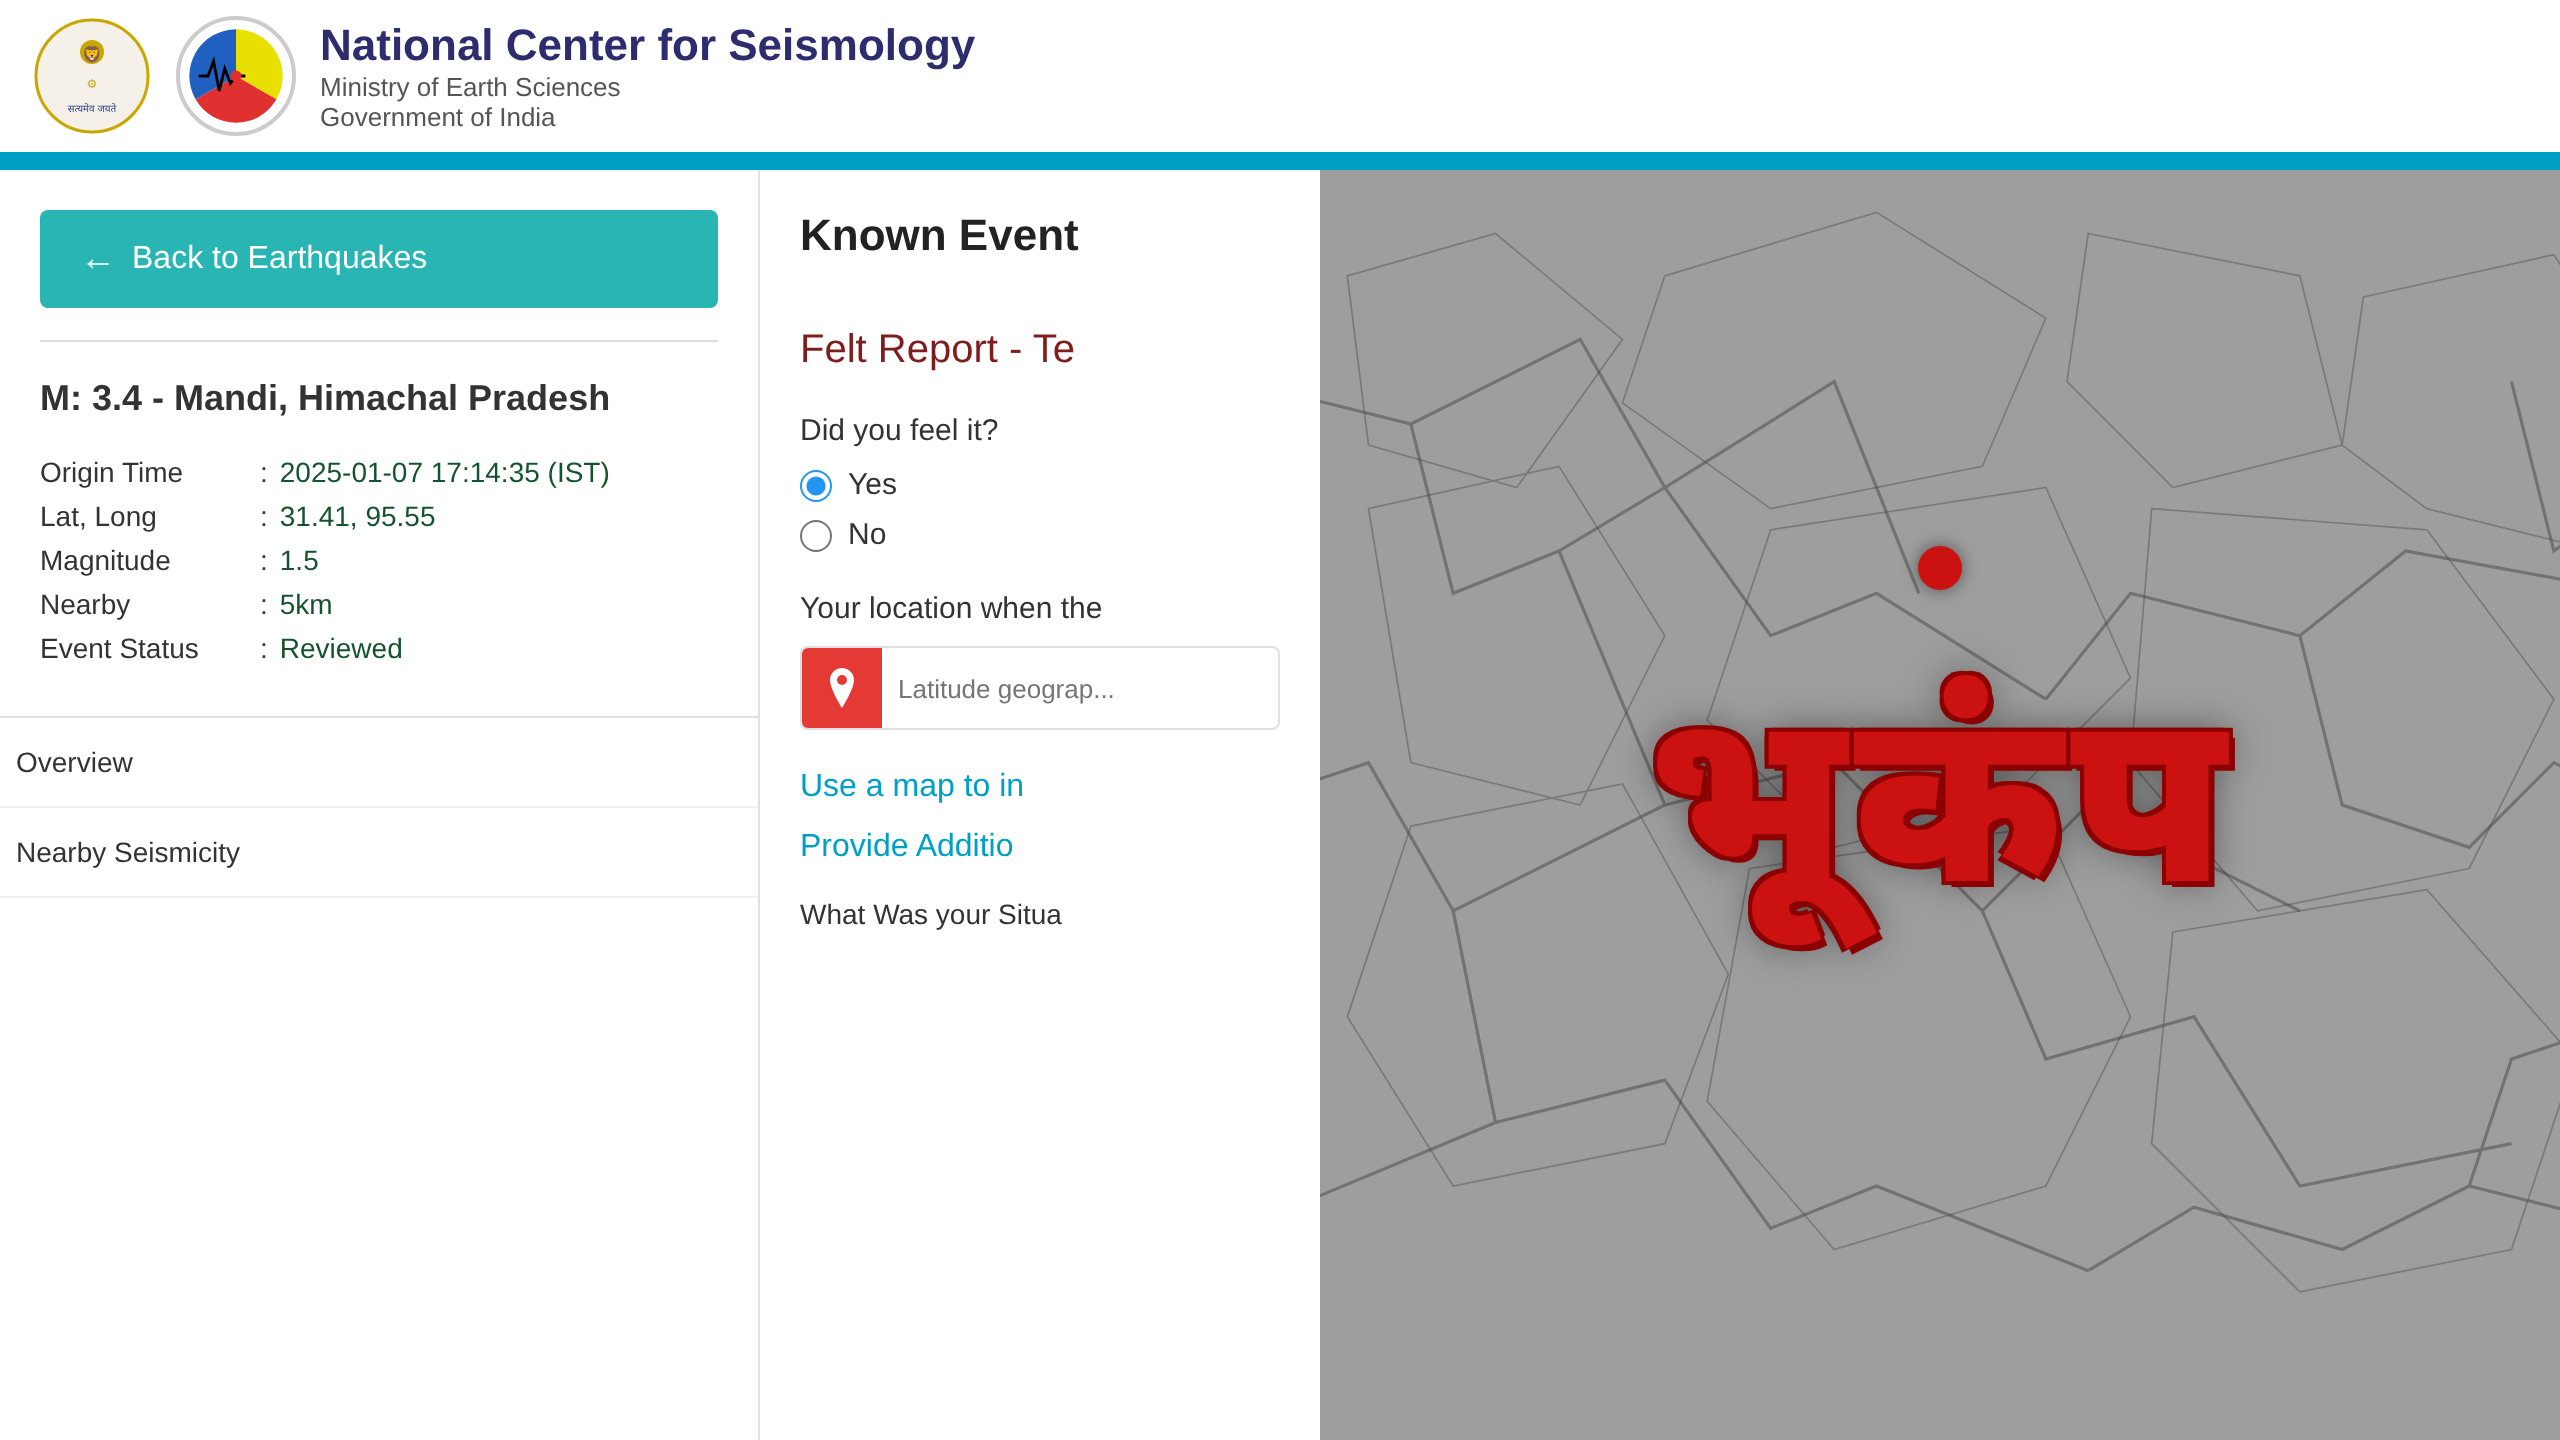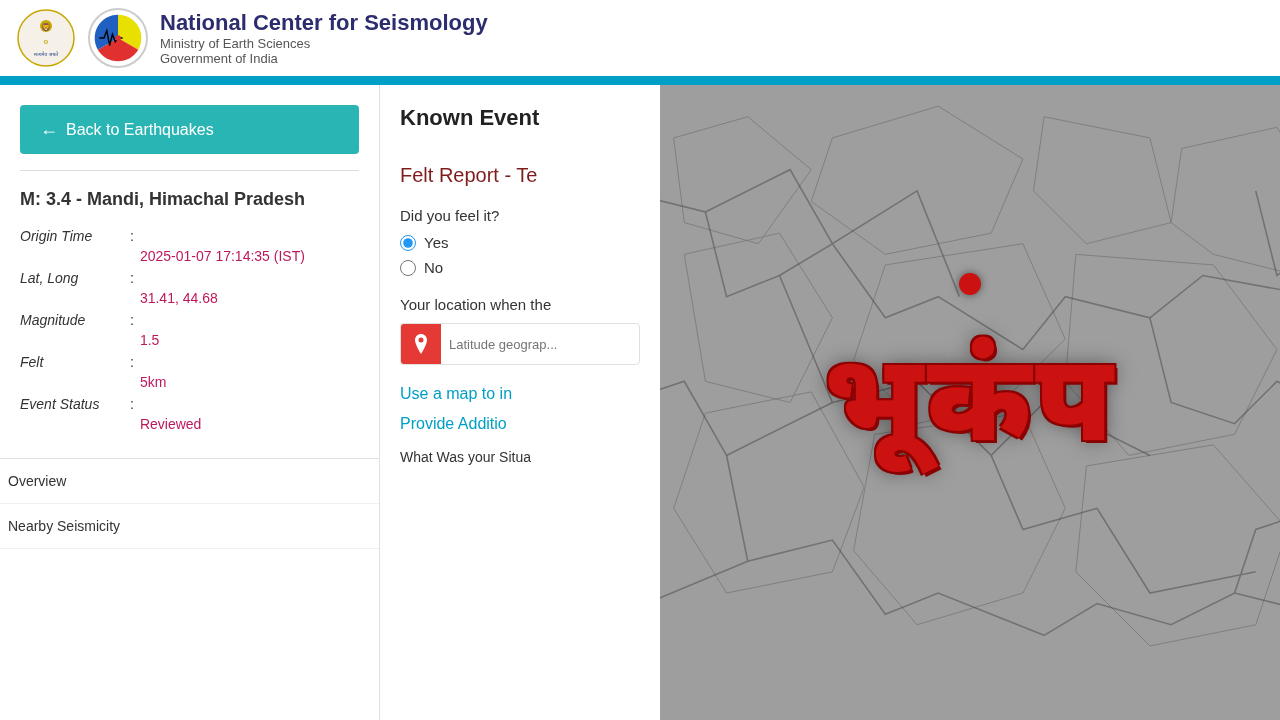--- a/index.html
+++ b/index.html
@@ -98,29 +98,27 @@
     .detail-row {
       display: flex;
       margin-bottom: 6px;
       font-size: 14px;
       color: #333;
     }
     .detail-label {
       min-width: 110px;
       font-weight: normal;
       color: #333;
-      font-style: italic;
     }
     .detail-sep {
       margin-right: 6px;
       color: #333;
     }
     .detail-value {
-      color: #be185d;
-      margin-top: 20px;
+      color: #14532d;
     }
 
     .sidebar-nav {
       margin-top: 20px;
       border-top: 1px solid #e0e0e0;
     }
     .sidebar-nav-item {
       display: block;
       padding: 14px 8px;
       font-size: 14px;
@@ -323,29 +321,29 @@
 
     <div class="event-details">
       <div class="detail-row">
         <span class="detail-label">Origin Time</span>
         <span class="detail-sep">:</span>
         <span class="detail-value">2025-01-07 17:14:35 (IST)</span>
       </div>
       <div class="detail-row">
         <span class="detail-label">Lat, Long</span>
         <span class="detail-sep">:</span>
-        <span class="detail-value">31.41, 44.68</span>
+        <span class="detail-value">31.41, 95.55</span>
       </div>
       <div class="detail-row">
         <span class="detail-label">Magnitude</span>
         <span class="detail-sep">:</span>
         <span class="detail-value">1.5</span>
       </div>
       <div class="detail-row">
-        <span class="detail-label">Felt</span>
+        <span class="detail-label">Nearby</span>
         <span class="detail-sep">:</span>
         <span class="detail-value">5km</span>
       </div>
       <div class="detail-row">
         <span class="detail-label">Event Status</span>
         <span class="detail-sep">:</span>
         <span class="detail-value">Reviewed</span>
       </div>
     </div>
 

